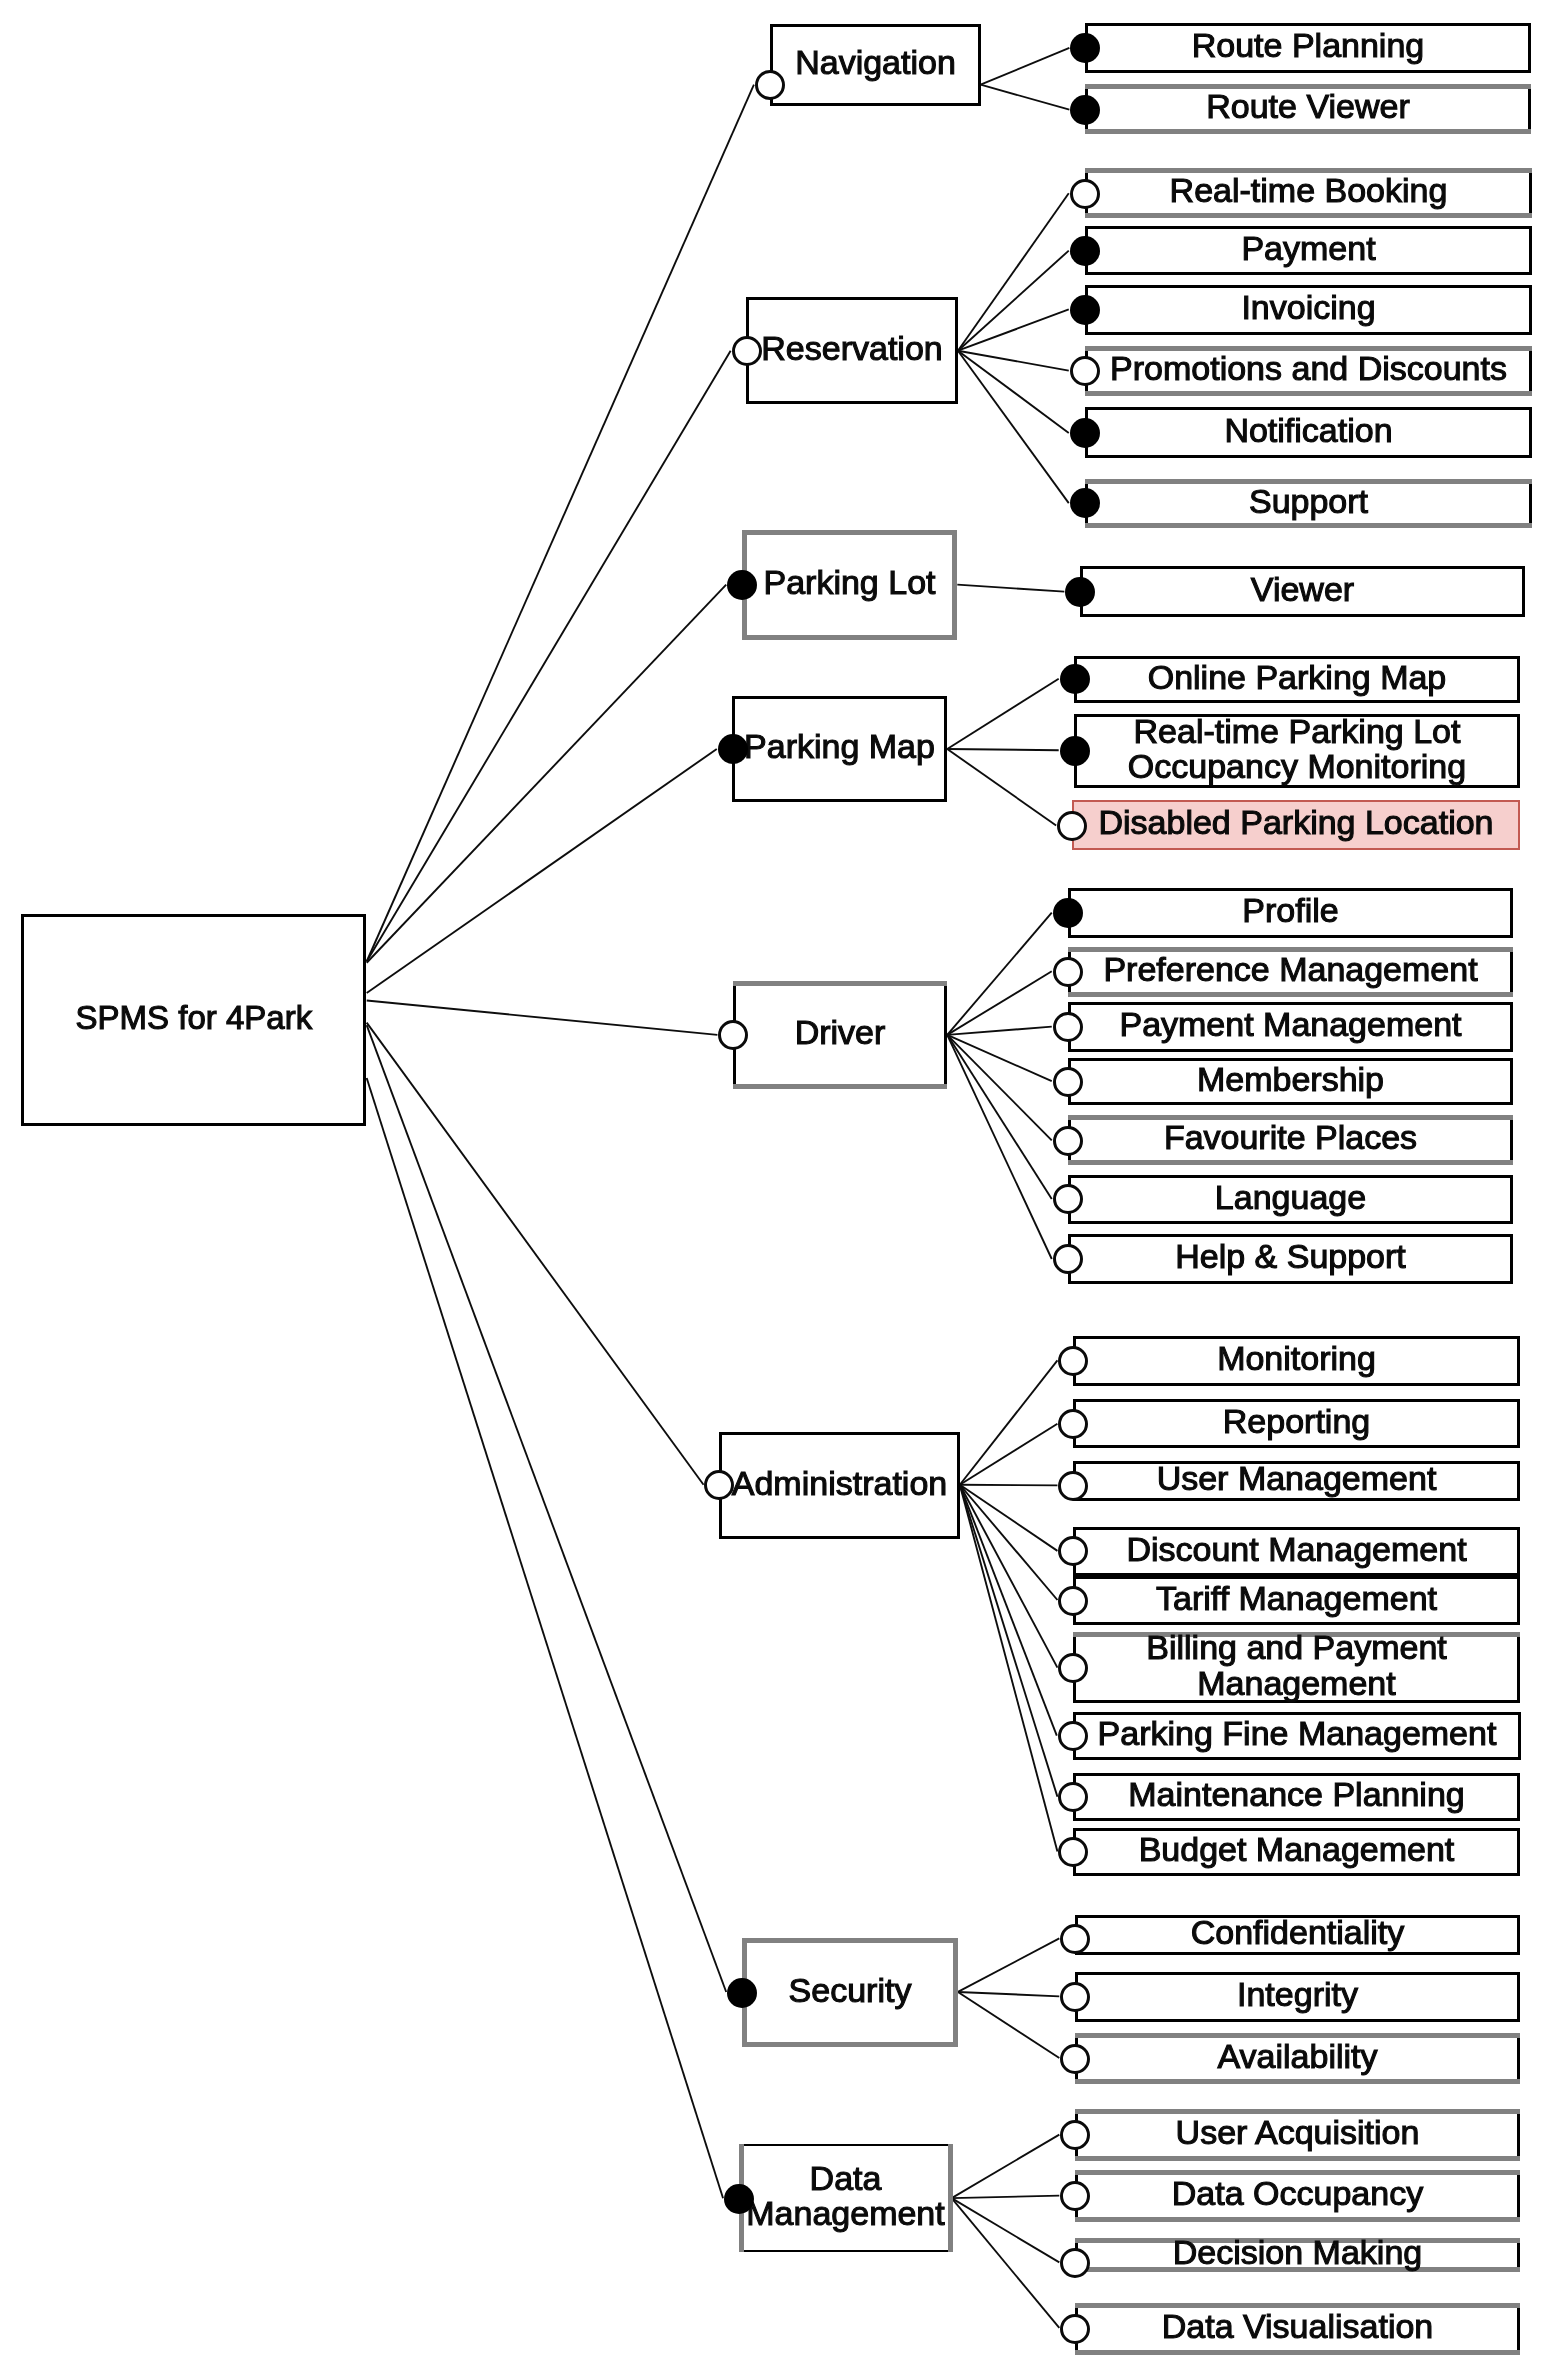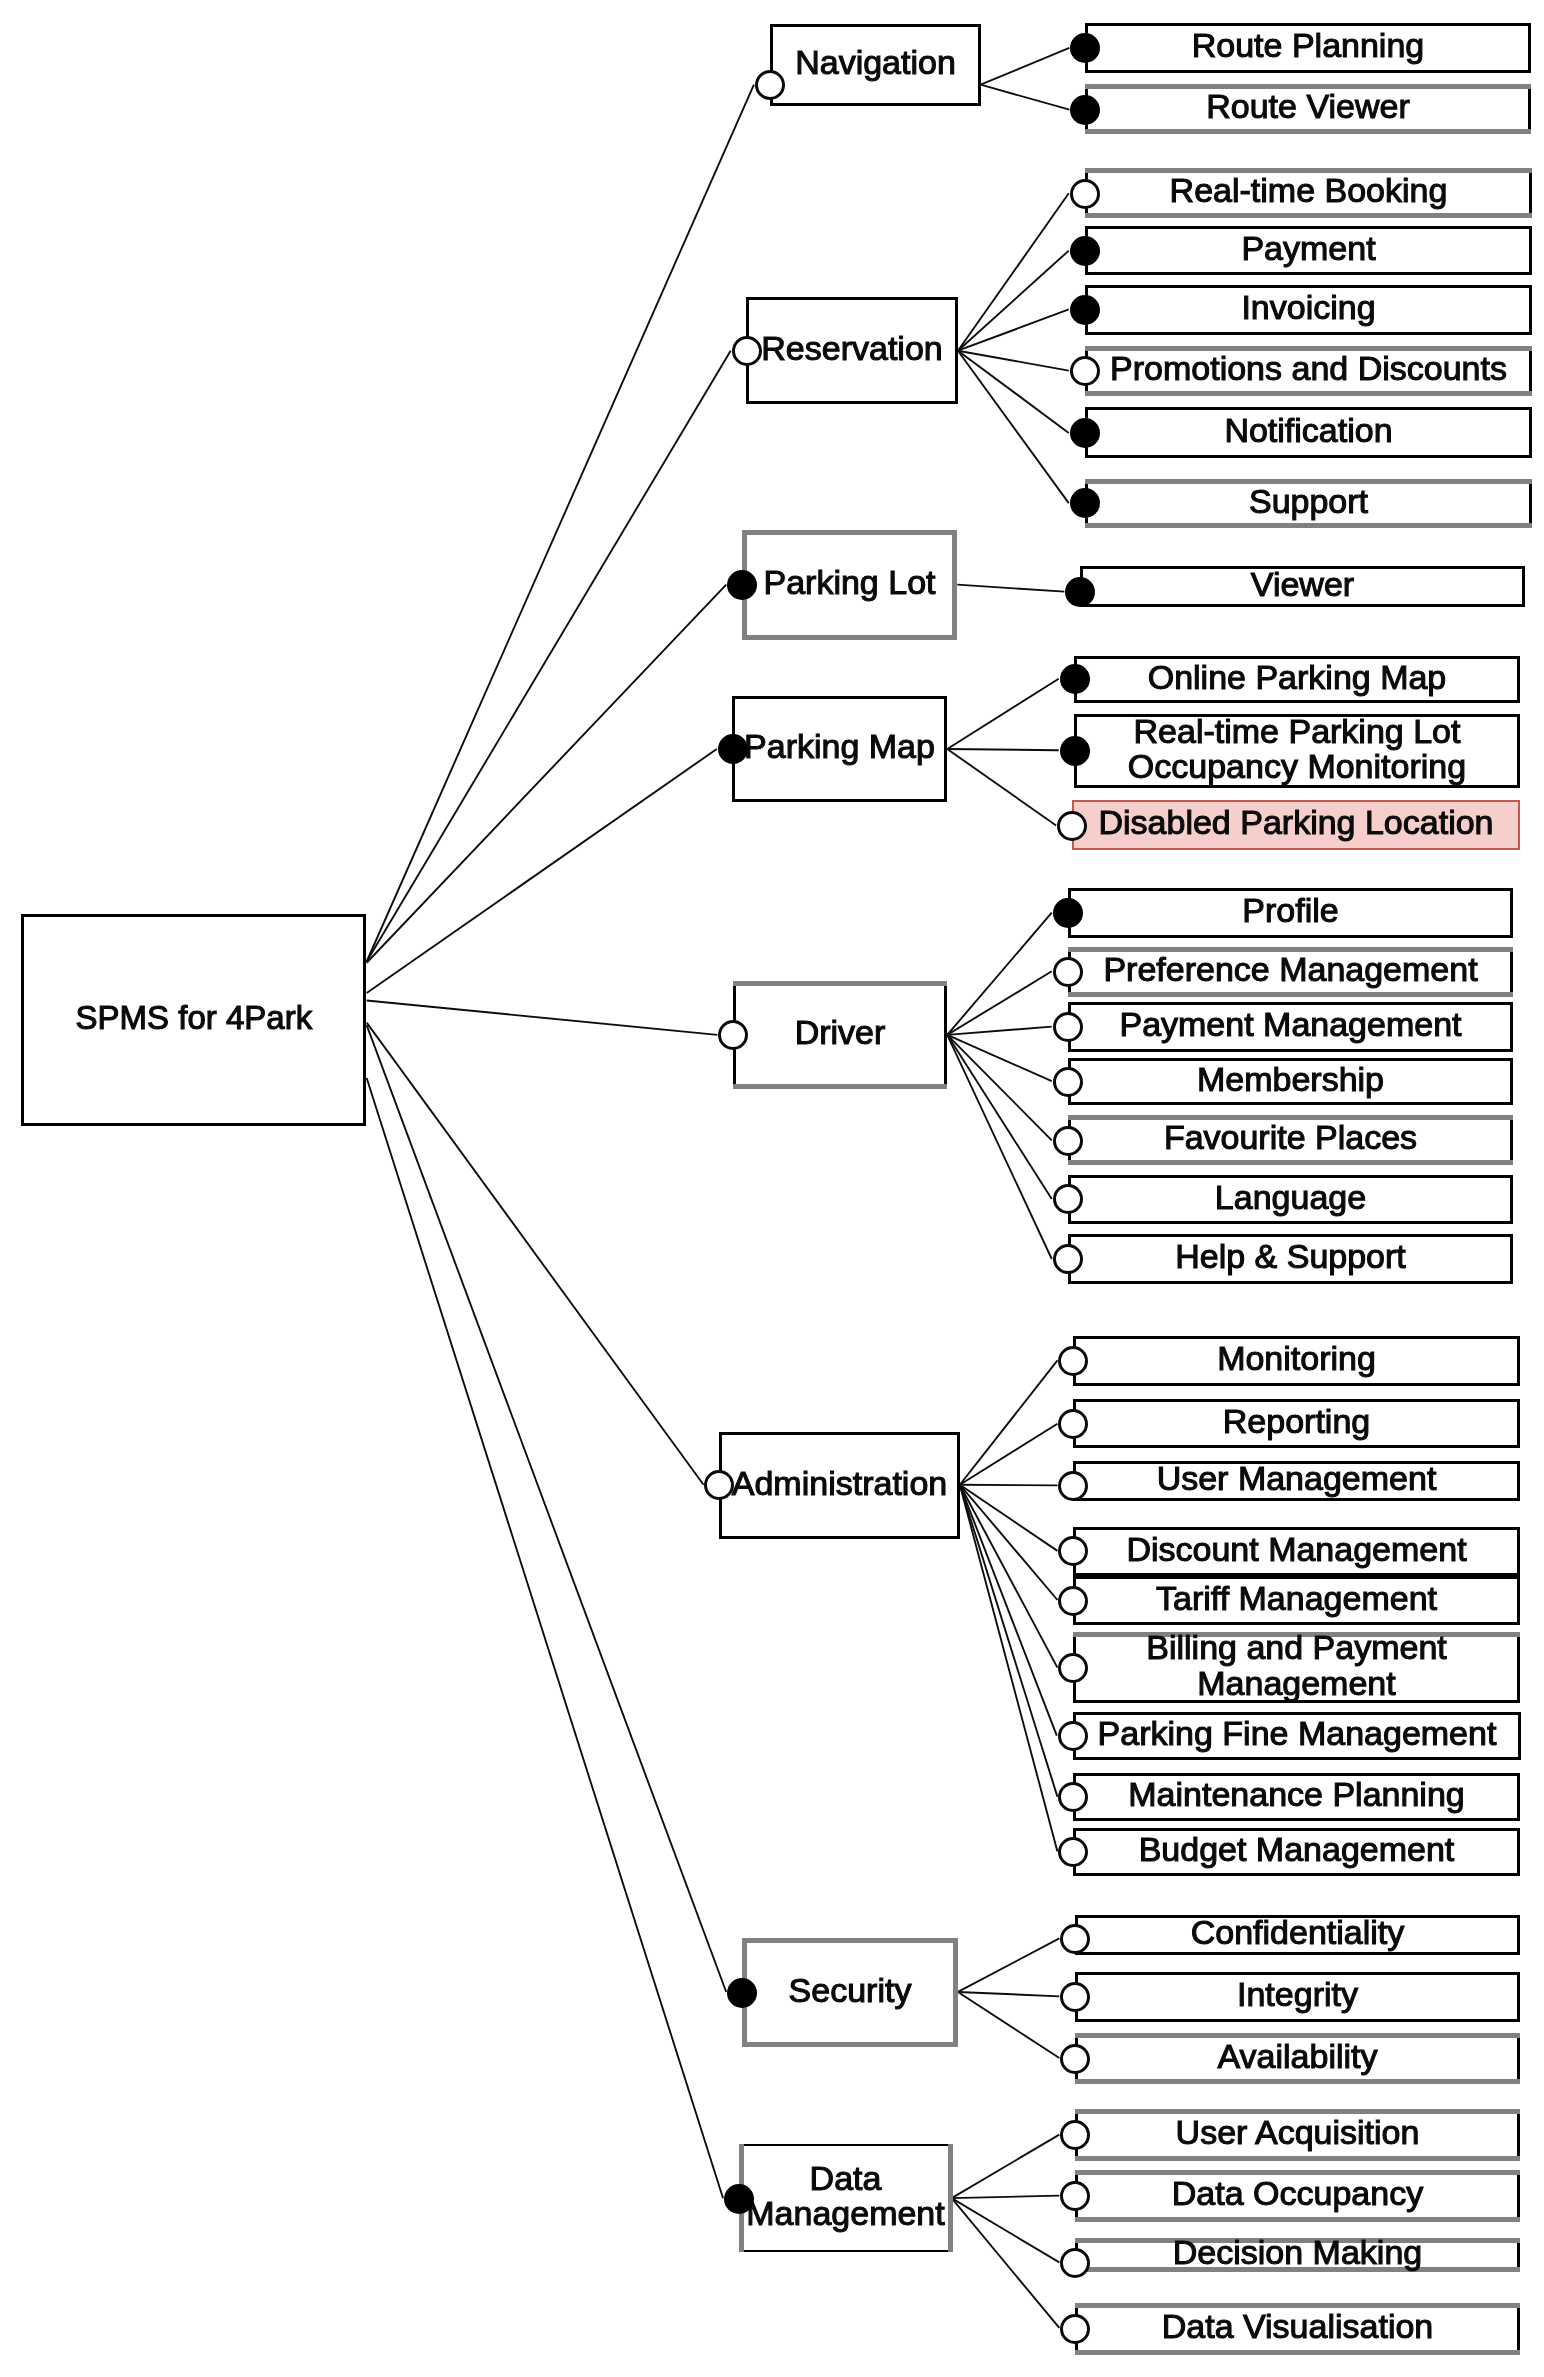--- a/index.html
+++ b/index.html
@@ -151,21 +151,21 @@
   <div class="node subfeature-node bd-black" style="left:1085px;top:407px;width:447px;height:51px;">
       <span class="lbl">Notification</span>
     </div>
   <div class="mark mandatory" style="left:1070px;top:418px;"></div>
   <div class="node subfeature-node bd-topgray" style="left:1085px;top:479px;width:447px;height:49px;">
       <i class="gbar t" style="width:447px"></i>
       <i class="gbar b" style="width:447px"></i>
       <span class="lbl">Support</span>
     </div>
   <div class="mark mandatory" style="left:1070px;top:488px;"></div>
-  <div class="node subfeature-node bd-black" style="left:1080px;top:566px;width:445px;height:41px;">
+  <div class="node subfeature-node bd-black" style="left:1080px;top:566px;width:445px;height:51px;">
       <span class="lbl">Viewer</span>
     </div>
   <div class="mark mandatory" style="left:1065px;top:577px;"></div>
   <div class="node subfeature-node bd-black" style="left:1074px;top:656px;width:446px;height:47px;">
       <span class="lbl">Online Parking Map</span>
     </div>
   <div class="mark mandatory" style="left:1060px;top:664px;"></div>
   <div class="node subfeature-node bd-black" style="left:1074px;top:714px;width:446px;height:74px;">
       <span class="lbl">Real-time Parking Lot
 Occupancy Monitoring</span>

